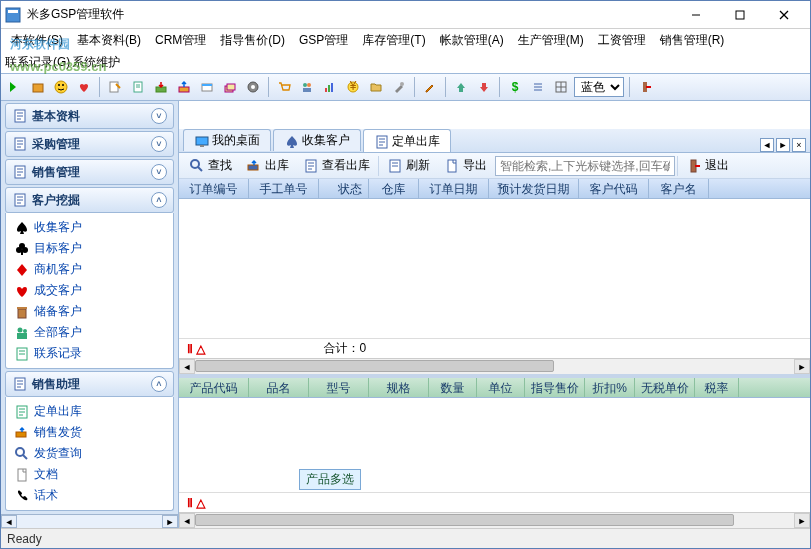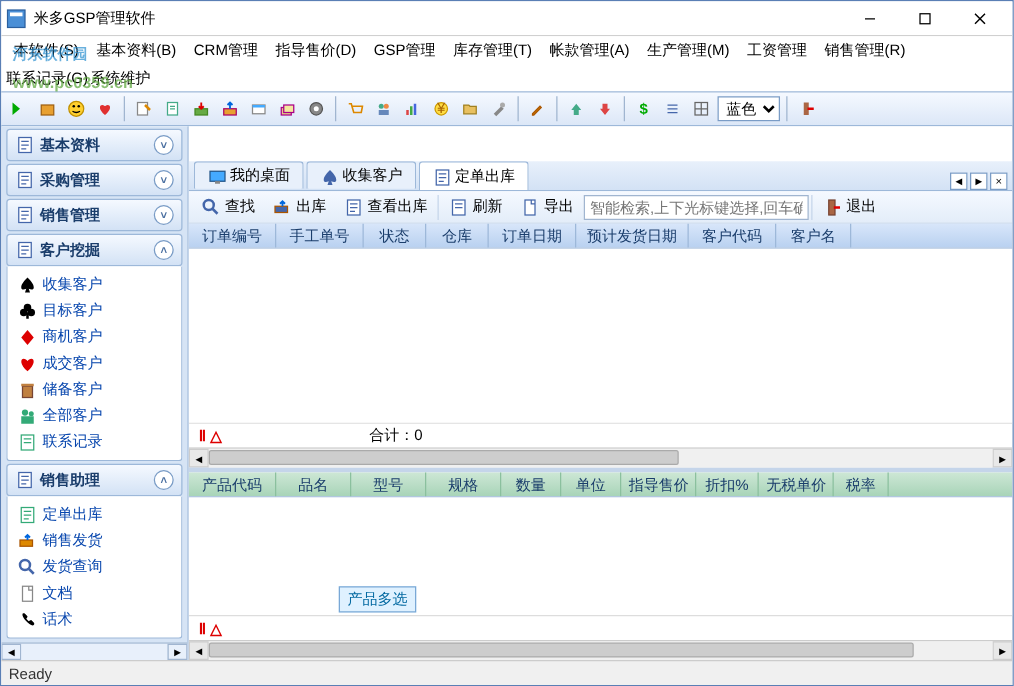--- a/index.html
+++ b/index.html
@@ -10,21 +10,21 @@
 .titlebar .win-btn { width: 44px; height: 26px; display: flex; align-items: center; justify-content: center; cursor: pointer; }
 .menubar { height: 22px; background: #fff; display: flex; align-items: center; padding: 0 4px; gap: 2px; }
 .menubar .menu-item { padding: 2px 6px; cursor: pointer; }
 .menubar2 { height: 22px; background: #fff; display: flex; align-items: center; padding: 0 4px; gap: 2px; }
 .watermark { position: absolute; top: 30px; left: 10px; font-size: 20px; color: #2a8fd0; font-weight: bold; opacity: 0.7; pointer-events: none; z-index: 5; }
 .toolbar { height: 28px; background: linear-gradient(#f5f9ff,#dce7f7); border-top: 1px solid #9db8d9; border-bottom: 1px solid #9db8d9; display: flex; align-items: center; padding: 0 4px; gap: 3px; }
 .tb-btn { width: 20px; height: 20px; display: flex; align-items: center; justify-content: center; cursor: pointer; border-radius: 2px; }
 .tb-sep { width: 1px; height: 20px; background: #a0b5d0; margin: 0 2px; }
 .tb-select { height: 20px; border: 1px solid #7a9cc6; background: #fff; font-size: 12px; padding: 0 2px; }
 .content { flex: 1; display: flex; overflow: hidden; }
-.sidebar { width: 150px; background: #d6e4f5; border-right: 1px solid #9db8d9; display: flex; flex-direction: column; overflow-y: auto; }
+.sidebar { width: 178px; background: #d6e4f5; border-right: 1px solid #9db8d9; display: flex; flex-direction: column; overflow-y: auto; }
 .side-group { margin: 2px 4px; }
 .side-header { height: 26px; background: linear-gradient(#f5f9ff,#d3e2f5); border: 1px solid #9db8d9; border-radius: 3px; display: flex; align-items: center; padding: 0 6px; cursor: pointer; font-weight: bold; color: #1a3d6b; }
 .side-header .hdr-icon { width: 16px; height: 16px; margin-right: 4px; }
 .side-header .chev { margin-left: auto; width: 16px; height: 16px; border: 1px solid #7a9cc6; border-radius: 8px; background: #fff; display: flex; align-items: center; justify-content: center; font-size: 9px; color: #4a6fa0; }
 .side-items { background: #fff; border: 1px solid #9db8d9; border-top: none; border-radius: 0 0 3px 3px; padding: 4px 2px; }
 .side-item { display: flex; align-items: center; padding: 2px 6px; cursor: pointer; color: #0645ad; }
 .side-item .it-icon { width: 16px; height: 16px; margin-right: 4px; display: flex; align-items: center; justify-content: center; }
 .side-scroll { height: 14px; background: #d6e4f5; border-top: 1px solid #a0b5d0; display: flex; }
 .side-scroll .sc-left, .side-scroll .sc-right { width: 16px; display: flex; align-items: center; justify-content: center; background: #e8f0fb; border: 1px solid #a0b5d0; cursor: pointer; font-size: 9px; }
 .side-scroll .sc-track { flex: 1; background: #e8f0fb; }
@@ -48,21 +48,21 @@
 .grid-summary { height: 20px; display: flex; align-items: center; padding: 0 8px; gap: 8px; border-top: 1px solid #ddd; }
 .grid-summary .mark { color: #d00; font-weight: bold; }
 .hscroll { height: 16px; background: #f0f0f0; display: flex; border-top: 1px solid #ccc; }
 .hscroll .hs-left, .hscroll .hs-right { width: 16px; background: #e8e8e8; border: 1px solid #ccc; display: flex; align-items: center; justify-content: center; font-size: 9px; cursor: pointer; }
 .hscroll .hs-track { flex: 1; background: #f0f0f0; position: relative; }
 .hscroll .hs-thumb { position: absolute; left: 0; top: 1px; width: 60%; height: 12px; background: #cdcdcd; border: 1px solid #aaa; border-radius: 2px; }
 .splitter { height: 4px; background: #c5d5ea; cursor: row-resize; }
 .upper-grid { flex: 1; display: flex; flex-direction: column; min-height: 180px; }
 .lower-grid { height: 150px; display: flex; flex-direction: column; }
 .lower-grid .grid-body { flex: 1; }
-.multi-select { position: absolute; bottom: 2px; left: 120px; background: #dff1ff; border: 1px solid #7aa8d6; padding: 1px 6px; color: #0369a1; cursor: pointer; }
+.multi-select { position: absolute; bottom: 2px; left: 120px; background: #dff1ff; border: 1px solid #7aa8d6; padding: 1px 6px; color: #14532d; cursor: pointer; }
 .statusbar { height: 20px; background: #f0f0f0; border-top: 1px solid #ccc; display: flex; align-items: center; padding: 0 6px; font-size: 11px; color: #333; }
 svg { display: block; }
 </style>
 </head>
 <body>
 
 <div class="titlebar">
   <svg class="app-icon" viewBox="0 0 16 16">
       <rect x="1" y="1" width="14" height="14" fill="#4a8fd6" stroke="#2a5f9e"></rect>
       <rect x="3" y="3" width="10" height="3" fill="#fff"></rect>
@@ -541,21 +541,21 @@
             <path d="M9 7 L14 7 L14 9 L9 9" fill="#d00"></path>
           </svg>
         <span>退出</span>
       </div>
     </div>
 
     <div class="upper-grid">
       <div class="grid-head" id="upper-head">
           <div class="gh-cell" style="width: 70px;">订单编号</div>
           <div class="gh-cell" style="width: 70px;">手工单号</div>
-          <div class="gh-cell" style="width: 50px;">状态</div>
+          <div class="gh-cell" style="width: 50px; text-align: right;">状态</div>
           <div class="gh-cell" style="width: 50px;">仓库</div>
           <div class="gh-cell" style="width: 70px;">订单日期</div>
           <div class="gh-cell" style="width: 90px;">预计发货日期</div>
           <div class="gh-cell" style="width: 70px;">客户代码</div>
           <div class="gh-cell" style="width: 60px;">客户名</div>
         </div>
       <div class="grid-body"></div>
       <div class="grid-summary">
         <span class="mark">Ⅱ △</span>
         <span style="margin-left:110px">合计：0</span>

